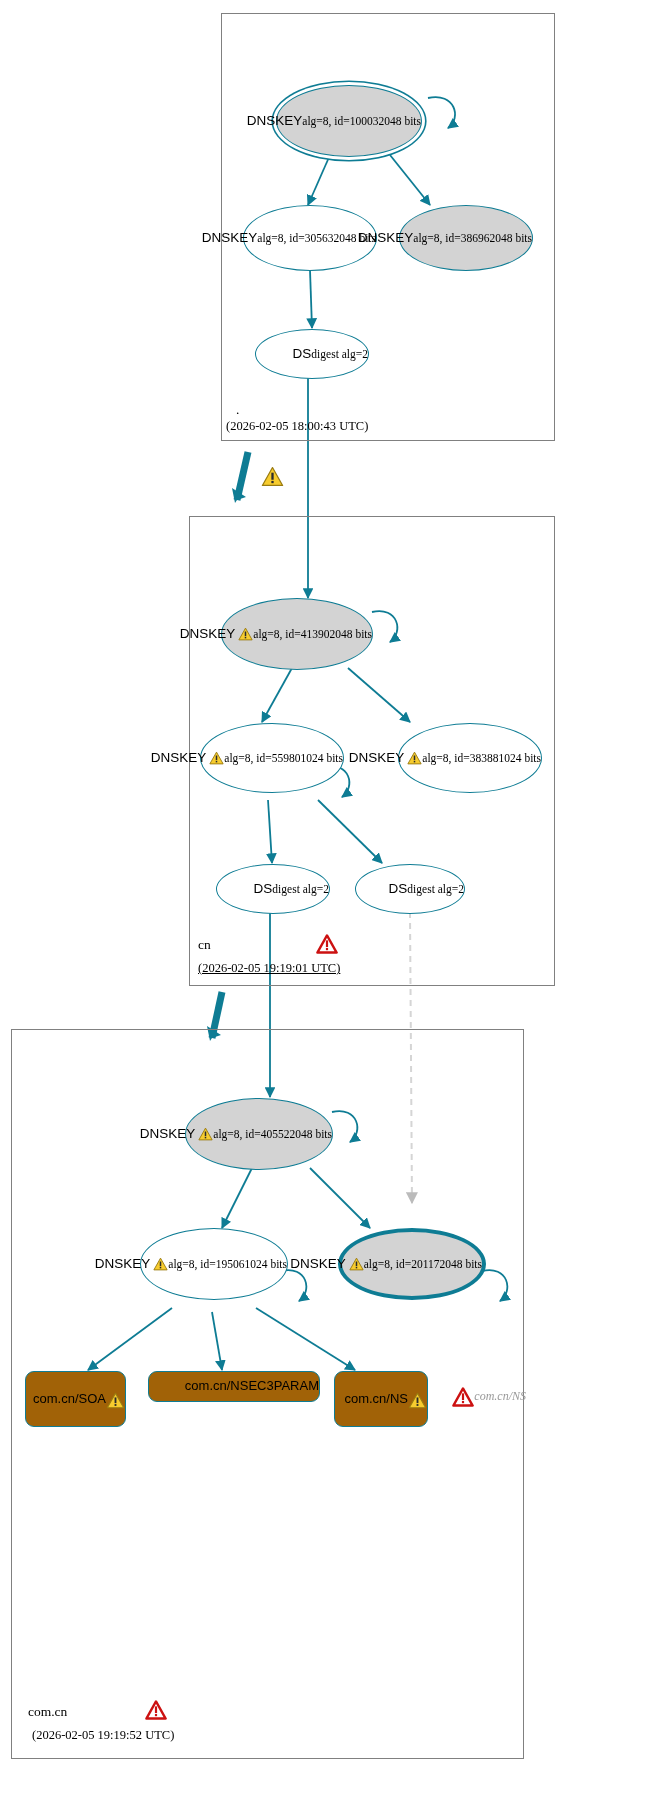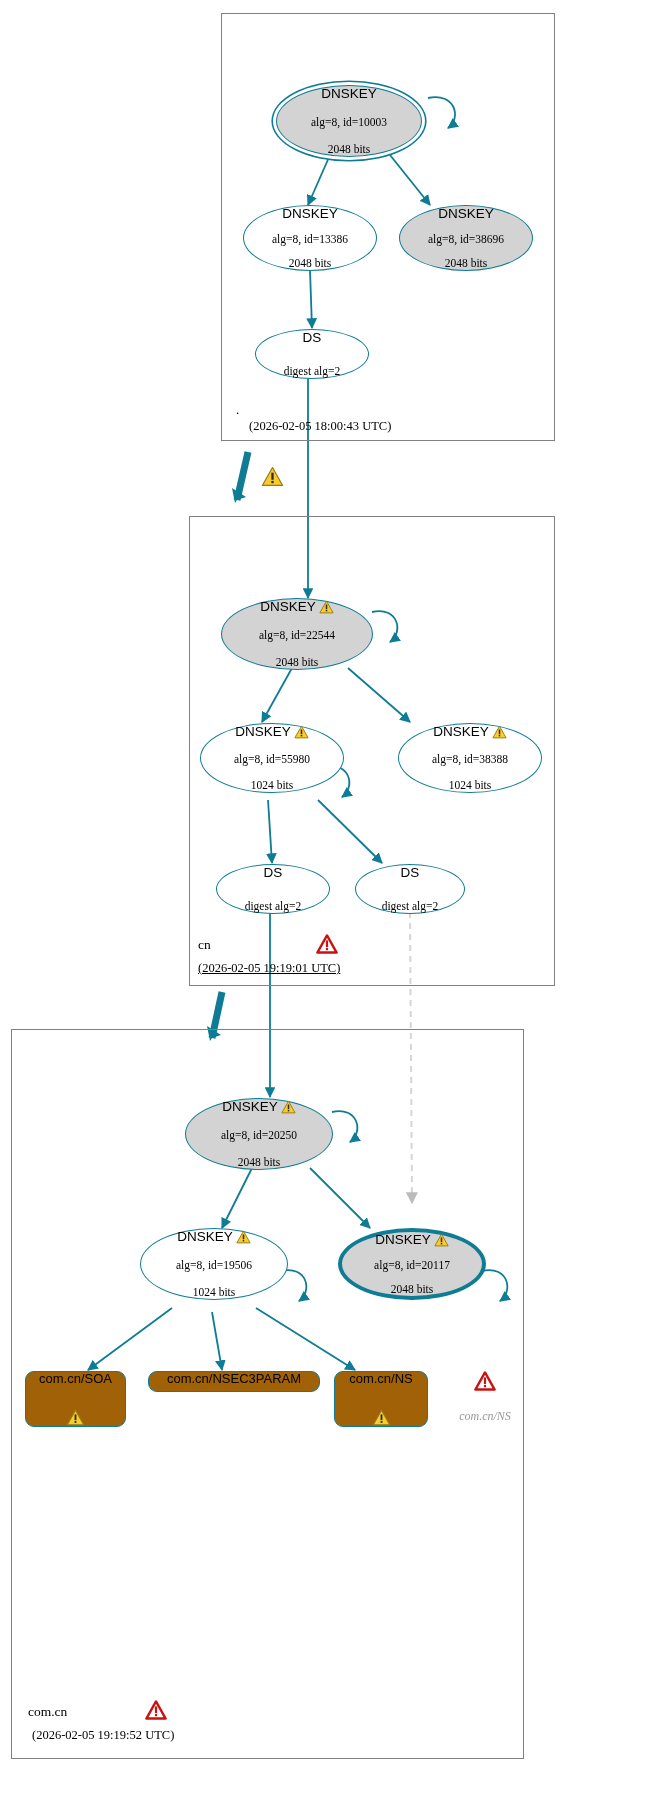--- a/index.html
+++ b/index.html
@@ -23,23 +23,23 @@
   .zone-box {
     position: absolute;
     border: 1px solid #808080;
     background: transparent;
     box-sizing: border-box;
   }
   .node {
     position: absolute;
     box-sizing: border-box;
     display: flex;
-    flex-direction: column;
+    flex-direction: row;
     align-items: center;
-    justify-content: space-between;
+    justify-content: flex-end;
     text-align: center;
     line-height: 1.12;
   }
   .ellipse {
     border-radius: 50%;
     border: 1.6px solid #0e7c94;
     background: #ffffff;
   }
   .ellipse.filled {
     background: #d3d3d3;
@@ -168,56 +168,56 @@
 <div class="node ellipse filled double" style="left:276px; top:85px; width:146px; height:72px;">
   <span class="node-title">
     <span>DNSKEY</span>
   </span>
   <span class="node-sub">alg=8, id=10003</span>
   <span class="node-sub">2048 bits</span>
 </div>
 
 <div class="node ellipse" style="left:243px; top:205px; width:134px; height:66px;">
   <span class="node-title">DNSKEY</span>
-  <span class="node-sub">alg=8, id=13386</span>
+  <span class="node-sub">alg=8, id=30563</span>
   <span class="node-sub">2048 bits</span>
 </div>
 
 <div class="node ellipse filled" style="left:399px; top:205px; width:134px; height:66px;">
   <span class="node-title">DNSKEY</span>
   <span class="node-sub">alg=8, id=38696</span>
   <span class="node-sub">2048 bits</span>
 </div>
 
 <div class="node ellipse" style="left:255px; top:329px; width:114px; height:50px;">
   <span class="node-title">DS</span>
   <span class="node-sub">digest alg=2</span>
 </div>
 
 <div class="zone-name" style="left:236px; top:402px;">.</div>
-<div class="zone-time" style="left:249px; top:419px;">(2026-02-05 18:00:43 UTC)</div>
+<div class="zone-time" style="left:226px; top:419px;">(2026-02-05 18:00:43 UTC)</div>
 
 <svg class="float-icon" style="left:261px; top:466px;" width="23" height="21" viewBox="0 0 24 22">
   <path d="M12 1.6 L22.6 20.4 L1.4 20.4 Z" fill="#f7cc2e" stroke="#9a7b10" stroke-width="1.3" stroke-linejoin="round"></path>
   <rect x="10.8" y="7" width="2.4" height="7.4" fill="#2b2b2b"></rect>
   <rect x="10.8" y="15.6" width="2.4" height="2.4" fill="#2b2b2b"></rect>
 </svg>
 
 <div class="zone-box" style="left:189px; top:516px; width:366px; height:470px;"></div>
 
 <div class="node ellipse filled" style="left:221px; top:598px; width:152px; height:72px;">
   <span class="node-title">
     <span>DNSKEY</span>
     <svg class="warn-icon" width="15" height="14" viewBox="0 0 24 22">
       <path d="M12 1.6 L22.6 20.4 L1.4 20.4 Z" fill="#f7cc2e" stroke="#9a7b10" stroke-width="1.5" stroke-linejoin="round"></path>
       <rect x="10.8" y="7" width="2.4" height="7.4" fill="#2b2b2b"></rect>
       <rect x="10.8" y="15.6" width="2.4" height="2.4" fill="#2b2b2b"></rect>
     </svg>
   </span>
-  <span class="node-sub">alg=8, id=22544</span>
+  <span class="node-sub">alg=8, id=41390</span>
   <span class="node-sub">2048 bits</span>
 </div>
 
 <div class="node ellipse" style="left:200px; top:723px; width:144px; height:70px;">
   <span class="node-title">
     <span>DNSKEY</span>
     <svg class="warn-icon" width="15" height="14" viewBox="0 0 24 22">
       <path d="M12 1.6 L22.6 20.4 L1.4 20.4 Z" fill="#f7cc2e" stroke="#9a7b10" stroke-width="1.5" stroke-linejoin="round"></path>
       <rect x="10.8" y="7" width="2.4" height="7.4" fill="#2b2b2b"></rect>
       <rect x="10.8" y="15.6" width="2.4" height="2.4" fill="#2b2b2b"></rect>
@@ -262,21 +262,21 @@
 
 <div class="node ellipse filled" style="left:185px; top:1098px; width:148px; height:72px;">
   <span class="node-title">
     <span>DNSKEY</span>
     <svg class="warn-icon" width="15" height="14" viewBox="0 0 24 22">
       <path d="M12 1.6 L22.6 20.4 L1.4 20.4 Z" fill="#f7cc2e" stroke="#9a7b10" stroke-width="1.5" stroke-linejoin="round"></path>
       <rect x="10.8" y="7" width="2.4" height="7.4" fill="#2b2b2b"></rect>
       <rect x="10.8" y="15.6" width="2.4" height="2.4" fill="#2b2b2b"></rect>
     </svg>
   </span>
-  <span class="node-sub">alg=8, id=20250</span>
+  <span class="node-sub">alg=8, id=40552</span>
   <span class="node-sub">2048 bits</span>
 </div>
 
 <div class="node ellipse" style="left:140px; top:1228px; width:148px; height:72px;">
   <span class="node-title">
     <span>DNSKEY</span>
     <svg class="warn-icon" width="15" height="14" viewBox="0 0 24 22">
       <path d="M12 1.6 L22.6 20.4 L1.4 20.4 Z" fill="#f7cc2e" stroke="#9a7b10" stroke-width="1.5" stroke-linejoin="round"></path>
       <rect x="10.8" y="7" width="2.4" height="7.4" fill="#2b2b2b"></rect>
       <rect x="10.8" y="15.6" width="2.4" height="2.4" fill="#2b2b2b"></rect>
@@ -301,21 +301,21 @@
 
 <div class="node rrset" style="left:25px; top:1371px; width:101px; height:56px;">
   <span class="node-title">com.cn/SOA</span>
   <svg class="warn-icon" width="19" height="17" viewBox="0 0 24 22" style="margin-top:2px;">
     <path d="M12 1.6 L22.6 20.4 L1.4 20.4 Z" fill="#f7cc2e" stroke="#9a7b10" stroke-width="1.5" stroke-linejoin="round"></path>
     <rect x="10.8" y="7" width="2.4" height="7.4" fill="#2b2b2b"></rect>
     <rect x="10.8" y="15.6" width="2.4" height="2.4" fill="#2b2b2b"></rect>
   </svg>
 </div>
 
-<div class="node rrset" style="left:148px; top:1371px; width:172px; height:21px;">
+<div class="node rrset" style="left:148px; top:1371px; width:172px; height:31px;">
   <span class="node-title">com.cn/NSEC3PARAM</span>
 </div>
 
 <div class="node rrset" style="left:334px; top:1371px; width:94px; height:56px;">
   <span class="node-title">com.cn/NS</span>
   <svg class="warn-icon" width="19" height="17" viewBox="0 0 24 22" style="margin-top:2px;">
     <path d="M12 1.6 L22.6 20.4 L1.4 20.4 Z" fill="#f7cc2e" stroke="#9a7b10" stroke-width="1.5" stroke-linejoin="round"></path>
     <rect x="10.8" y="7" width="2.4" height="7.4" fill="#2b2b2b"></rect>
     <rect x="10.8" y="15.6" width="2.4" height="2.4" fill="#2b2b2b"></rect>
   </svg>

